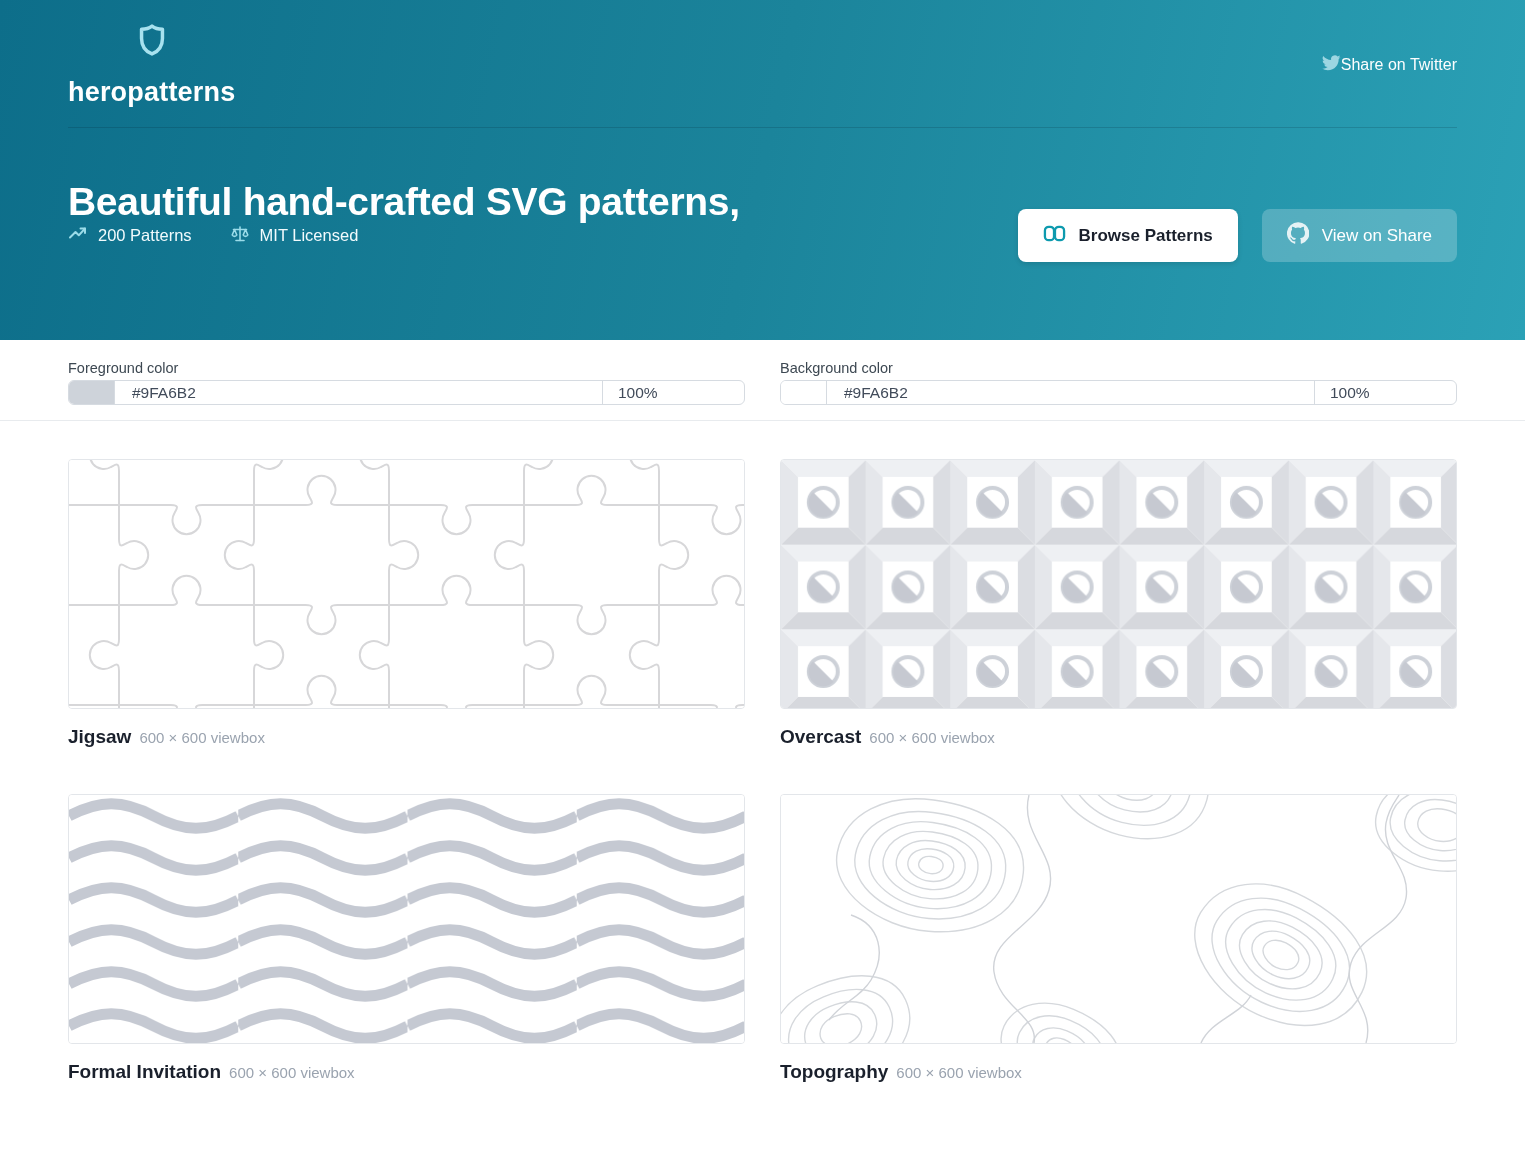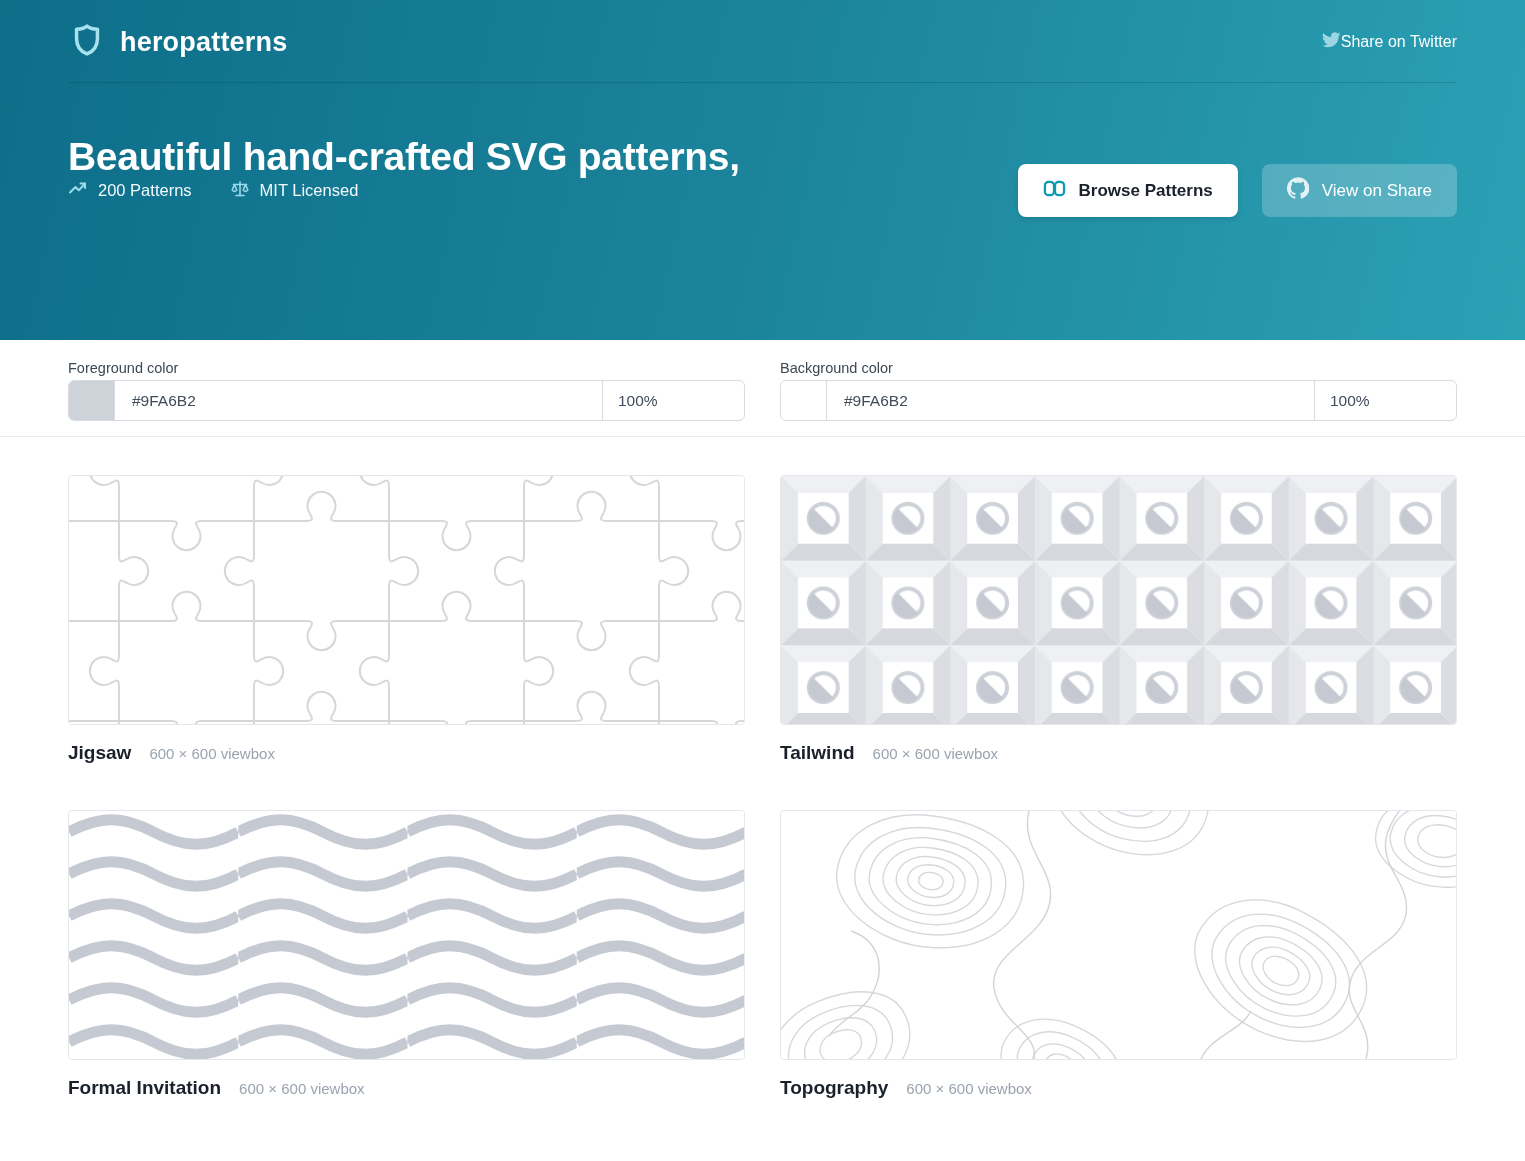--- a/index.html
+++ b/index.html
@@ -3,21 +3,21 @@
 <meta charset="utf-8">
 <style>
   * { box-sizing: border-box; margin: 0; padding: 0; }
   html,body { width:1525px; height:1161px; background:#fff; overflow:hidden;
     font-family:"Liberation Sans", sans-serif; }
 
   
   .hero { height:340px; background:linear-gradient(102deg,#0d6e8a 0%,#1b849b 50%,#2ba1b6 100%); }
   .hero-header { margin:0 68px; display:flex; justify-content:space-between; align-items:center;
     padding:21px 0 19px; border-bottom:1px solid rgba(0,25,35,.16); }
-  .brand { display:flex; align-items:center; gap:14px; }
+  .brand { display:flex; align-items:center; gap:14px;flex-direction:column; }
   .brand-name { color:#fff; font-size:27px; font-weight:700; letter-spacing:.2px; }
   .share { display:flex; align-items:center; gap:0; color:#fdfefe; font-size:16px; cursor:pointer; }
 
   .hero-main { margin:0 68px; display:flex; justify-content:space-between; align-items:flex-start; }
   .hero-left { margin-top:52px; }
   .hero-title { font-size:39px; line-height:1.12; font-weight:700; color:#fff; letter-spacing:-.3px; }
   .hero-title .line2 { color:#a5dfec; }
   .stats { display:flex; gap:38px; align-items:center; }
   .stat { display:flex; align-items:center; gap:10px; color:#f2fbfd; font-size:16.5px; }
 
@@ -25,37 +25,37 @@
   .btn { height:53px; border:none; border-radius:8px; display:inline-flex; align-items:center;
     gap:13px; padding:0 25px; font-size:17px; font-weight:600; cursor:pointer;
     font-family:"Liberation Sans", sans-serif; }
   .btn-browse { background:#fff; color:#1a202c; box-shadow:0 2px 5px rgba(0,0,0,.12); }
   .btn-github { background:rgba(255,255,255,.22); color:#fff; font-weight:500; }
 
   
   .controls { display:flex; gap:35px; padding:20px 68px 15px; border-bottom:1px solid #e8ebee; background:#fff; }
   .control { flex:1; }
   .control-label { font-size:14.5px; color:#3d4852; margin-bottom:4px; }
-  .input-group { display:flex; border:1px solid #d6dbe1; border-radius:6px; height:41px;
+  .input-group { display:flex; border:1px solid #d6dbe1; border-radius:6px; height:25px;
     align-items:stretch; overflow:hidden; background:#fff; }
   .swatch { width:46px; border-right:1px solid #d6dbe1; cursor:pointer; }
   .swatch-fg { background:#ced3da; }
   .swatch-bg { background:#ffffff; }
   .hex-input { flex:1; border:none; outline:none; padding:0 17px; font-size:15.5px; color:#414b5a;
     font-family:"Liberation Sans", sans-serif; background:transparent; }
   .pct-cell { width:142px; border-left:1px solid #d6dbe1; display:flex; }
   .pct-input { width:100%; border:none; outline:none; padding:0 15px; font-size:15.5px; color:#414b5a;
     font-family:"Liberation Sans", sans-serif; background:transparent; }
 
   
   .patterns { padding:38px 68px 0; display:grid; grid-template-columns:1fr 1fr; column-gap:35px; row-gap:46px; }
   .pattern-card { border:1px solid #e3e6ea; border-radius:4px; height:250px; overflow:hidden;
     background:#fff; cursor:pointer; }
   .pattern-card svg { display:block; width:100%; height:248px; }
-  .caption { margin-top:17px; display:flex; align-items:baseline; gap:18px; }
+  .caption { margin-top:17px; display:flex; align-items:baseline; gap:8px; }
   .pattern-name { font-size:19px; font-weight:700; color:#1a202c; }
   .pattern-viewbox { font-size:15px; color:#9aa3af; }
 
   .topo path, .topo use { vector-effect:non-scaling-stroke; }
 </style>
 </head>
 <body>
 
 <div class="hero">
   <div class="hero-header">
@@ -190,21 +190,21 @@
             <path d="M0 84.625H84.625L67.6 67.6H17Z" fill="#d6d8dd"></path>
             <rect x="19" y="19" width="46.6" height="46.6" fill="#ffffff"></rect>
             <circle cx="42.3" cy="42.3" r="14.5" fill="#ffffff" stroke="#cdd1d8" stroke-width="4"></circle>
             <path d="M32.05 32.05A14.5 14.5 0 1 0 52.55 52.55Z" fill="#c6c9d1"></path>
           </pattern>
         </defs>
         <rect width="677" height="248" fill="url(#pover)"></rect>
       </svg>
     </div>
     <div class="caption">
-      <span class="pattern-name">Tailwind</span>
+      <span class="pattern-name">Overcast</span>
       <span class="pattern-viewbox">600 × 600 viewbox</span>
     </div>
   </div>
 
   <div>
     <div class="pattern-card">
       <svg viewBox="0 0 677 248" preserveAspectRatio="xMinYMin slice">
         <defs>
           <pattern id="pwave" width="169.25" height="42" patternUnits="userSpaceOnUse">
             <g fill="none" stroke="#c5c9d2" stroke-width="11">

